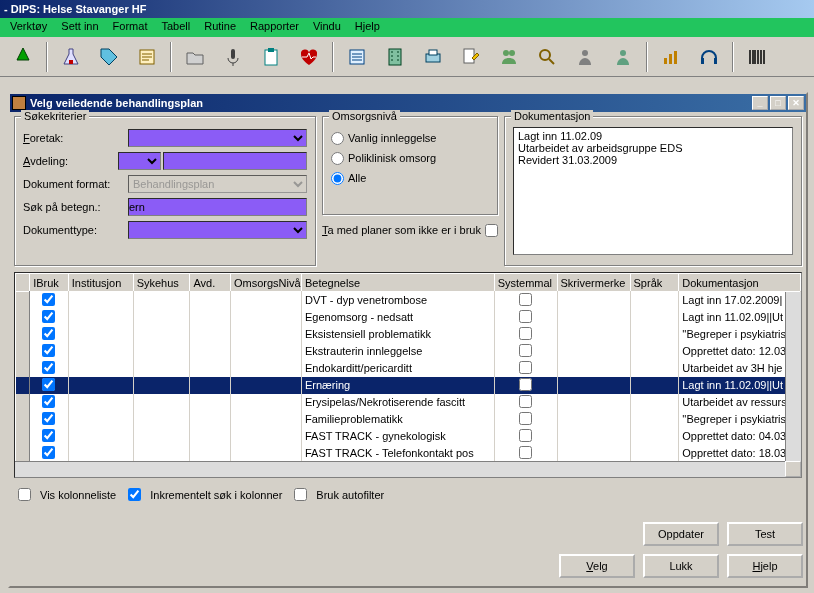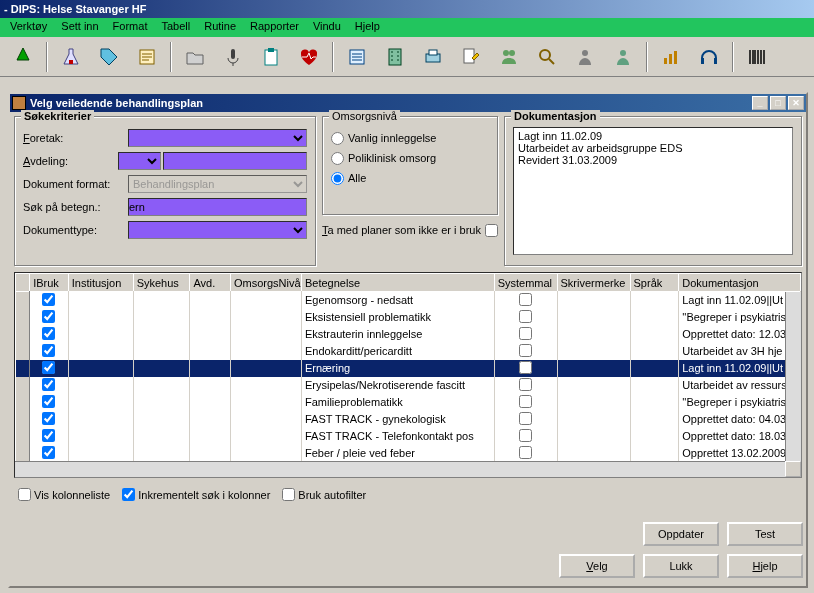--- a/index.html
+++ b/index.html
@@ -14,21 +14,21 @@
 
 .dialog { position: absolute; top: 92px; left: 8px; width: 800px; height: 496px; background: #d4d0c8; border: 2px outset #d4d0c8; }
 .dialog-titlebar { background: linear-gradient(to right, #0a246a, #3a6ea5); color: #fff; height: 18px; padding: 1px 2px; font-weight: bold; font-size: 11px; display: flex; align-items: center; }
 .dialog-titlebar .titlebar-icon { width: 14px; height: 14px; background: #c08040; margin-right: 4px; border: 1px solid #000; }
 .dialog-titlebar .spacer { flex: 1; }
 .win-btn { width: 16px; height: 14px; background: #d4d0c8; border: 1px outset #fff; margin-left: 2px; font-size: 9px; text-align: center; line-height: 12px; cursor: pointer; font-family: Marlett, sans-serif; }
 
 .dialog-body { padding: 4px; position: relative; height: calc(100% - 18px); }
 
 .groupbox { border: 1px solid #808080; box-shadow: inset 1px 1px 0 #fff, 1px 1px 0 #fff; padding: 10px 8px 6px 8px; position: relative; }
-.groupbox-title { position: absolute; top: -7px; left: 6px; background: #d4d0c8; padding: 0 3px; font-weight: bold; }
+.groupbox-title { position: absolute; top: -7px; left: 6px; background: #d4d0c8; padding: 0 3px; font-weight: normal; }
 
 .row-top { display: flex; gap: 6px; }
 .search-criteria { width: 302px; height: 150px; }
 .care-level { width: 176px; height: 99px; }
 .doc-area { flex: 1; height: 150px; }
 
 .form-row { display: flex; align-items: center; height: 22px; margin-bottom: 1px; }
 .form-row label { width: 105px; }
 .form-row input[type=text], .form-row select { height: 18px; font-size: 11px; border: 1px inset #808080; background: #8b5cf6; }
 .combo { flex:1; }
@@ -46,21 +46,21 @@
 .table-wrap { overflow: hidden; height: 100%; }
 table { border-collapse: collapse; width: 100%; table-layout: fixed; }
 th { background: #d4d0c8; border: 1px outset #fff; font-weight: normal; font-size: 11px; padding: 2px 3px; text-align: left; height: 18px; overflow: hidden; white-space: nowrap; }
 td { border-right: 1px solid #d4d0c8; padding: 0 3px; height: 17px; font-size: 11px; white-space: nowrap; overflow: hidden; text-overflow: clip; }
 tr.selected td { background: #0a246a; color: #fff; }
 .cb-cell { width: 28px; text-align: center; }
 .cb-cell input { margin: 0; }
 .row-strip { width: 12px; background: #d4d0c8; border-right: 1px solid #808080; }
 
 .bottom-opts { display: flex; align-items: center; gap: 12px; margin-top: 8px; padding: 2px 4px; }
-.bottom-opts label { display: flex; align-items: center; gap: 3px; }
+.bottom-opts label { display: flex; align-items: center; gap: 9px; }
 
 .btn-row { display: flex; justify-content: flex-end; gap: 8px; position: absolute; right: 3px; }
 .btn-row.r1 { bottom: 40px; }
 .btn-row.r2 { bottom: 8px; }
 button.win { width: 76px; height: 24px; background: #d4d0c8; border: 2px outset #fff; font-size: 11px; cursor: pointer; }
 
 .u { text-decoration: underline; }
 
 
 col.c-strip { width: 14px; }
@@ -318,20 +318,33 @@
         </tr>
             </thead>
         <tbody id="tbody">
               <tr>
                 <td class="row-strip"></td>
                 <td class="cb-cell"><input type="checkbox" checked="" style=""></td>
                 <td></td>
                 <td></td>
                 <td></td>
                 <td></td>
+                <td>DVT - dyp venetrombose</td>
+                <td class="cb-cell"><input type="checkbox" style=""></td>
+                <td></td>
+                <td></td>
+                <td>Lagt inn 17.02.2009|</td>
+              </tr>
+              <tr>
+                <td class="row-strip"></td>
+                <td class="cb-cell"><input type="checkbox" checked="" style=""></td>
+                <td></td>
+                <td></td>
+                <td></td>
+                <td></td>
                 <td>Egenomsorg - nedsatt</td>
                 <td class="cb-cell"><input type="checkbox" style=""></td>
                 <td></td>
                 <td></td>
                 <td>Lagt inn 11.02.09||Ut</td>
               </tr>
               <tr>
                 <td class="row-strip"></td>
                 <td class="cb-cell"><input type="checkbox" checked="" style=""></td>
                 <td></td>

